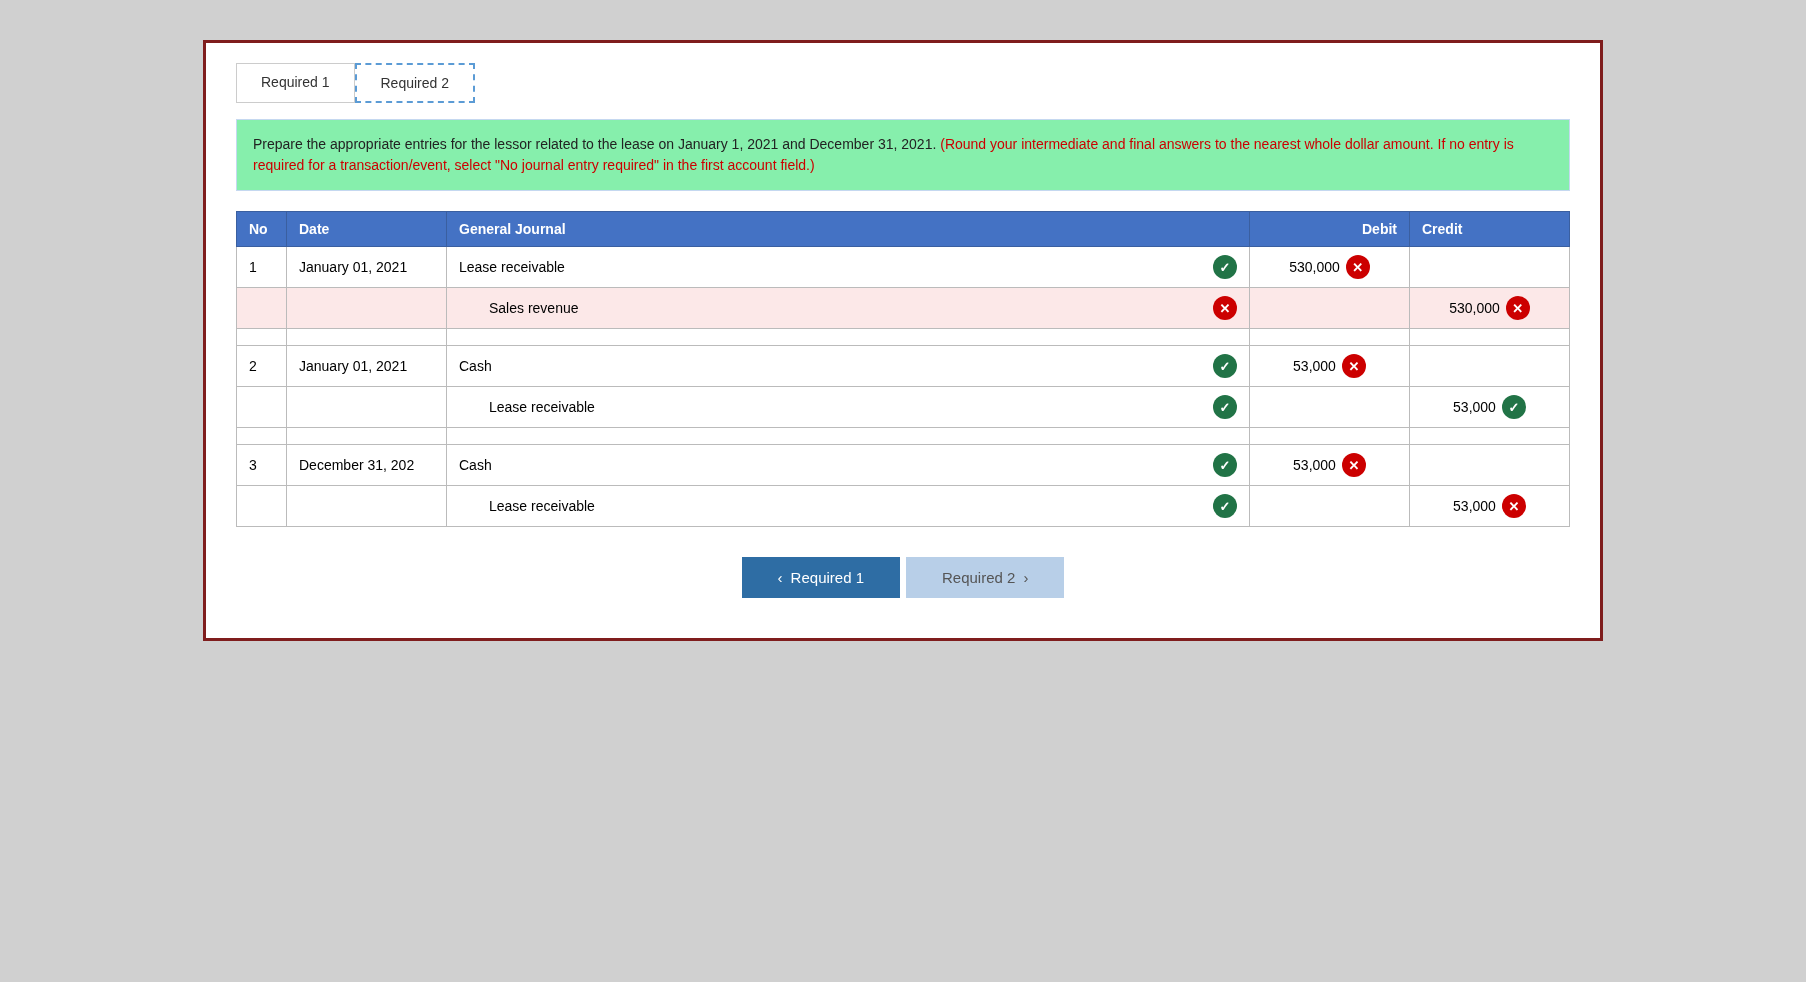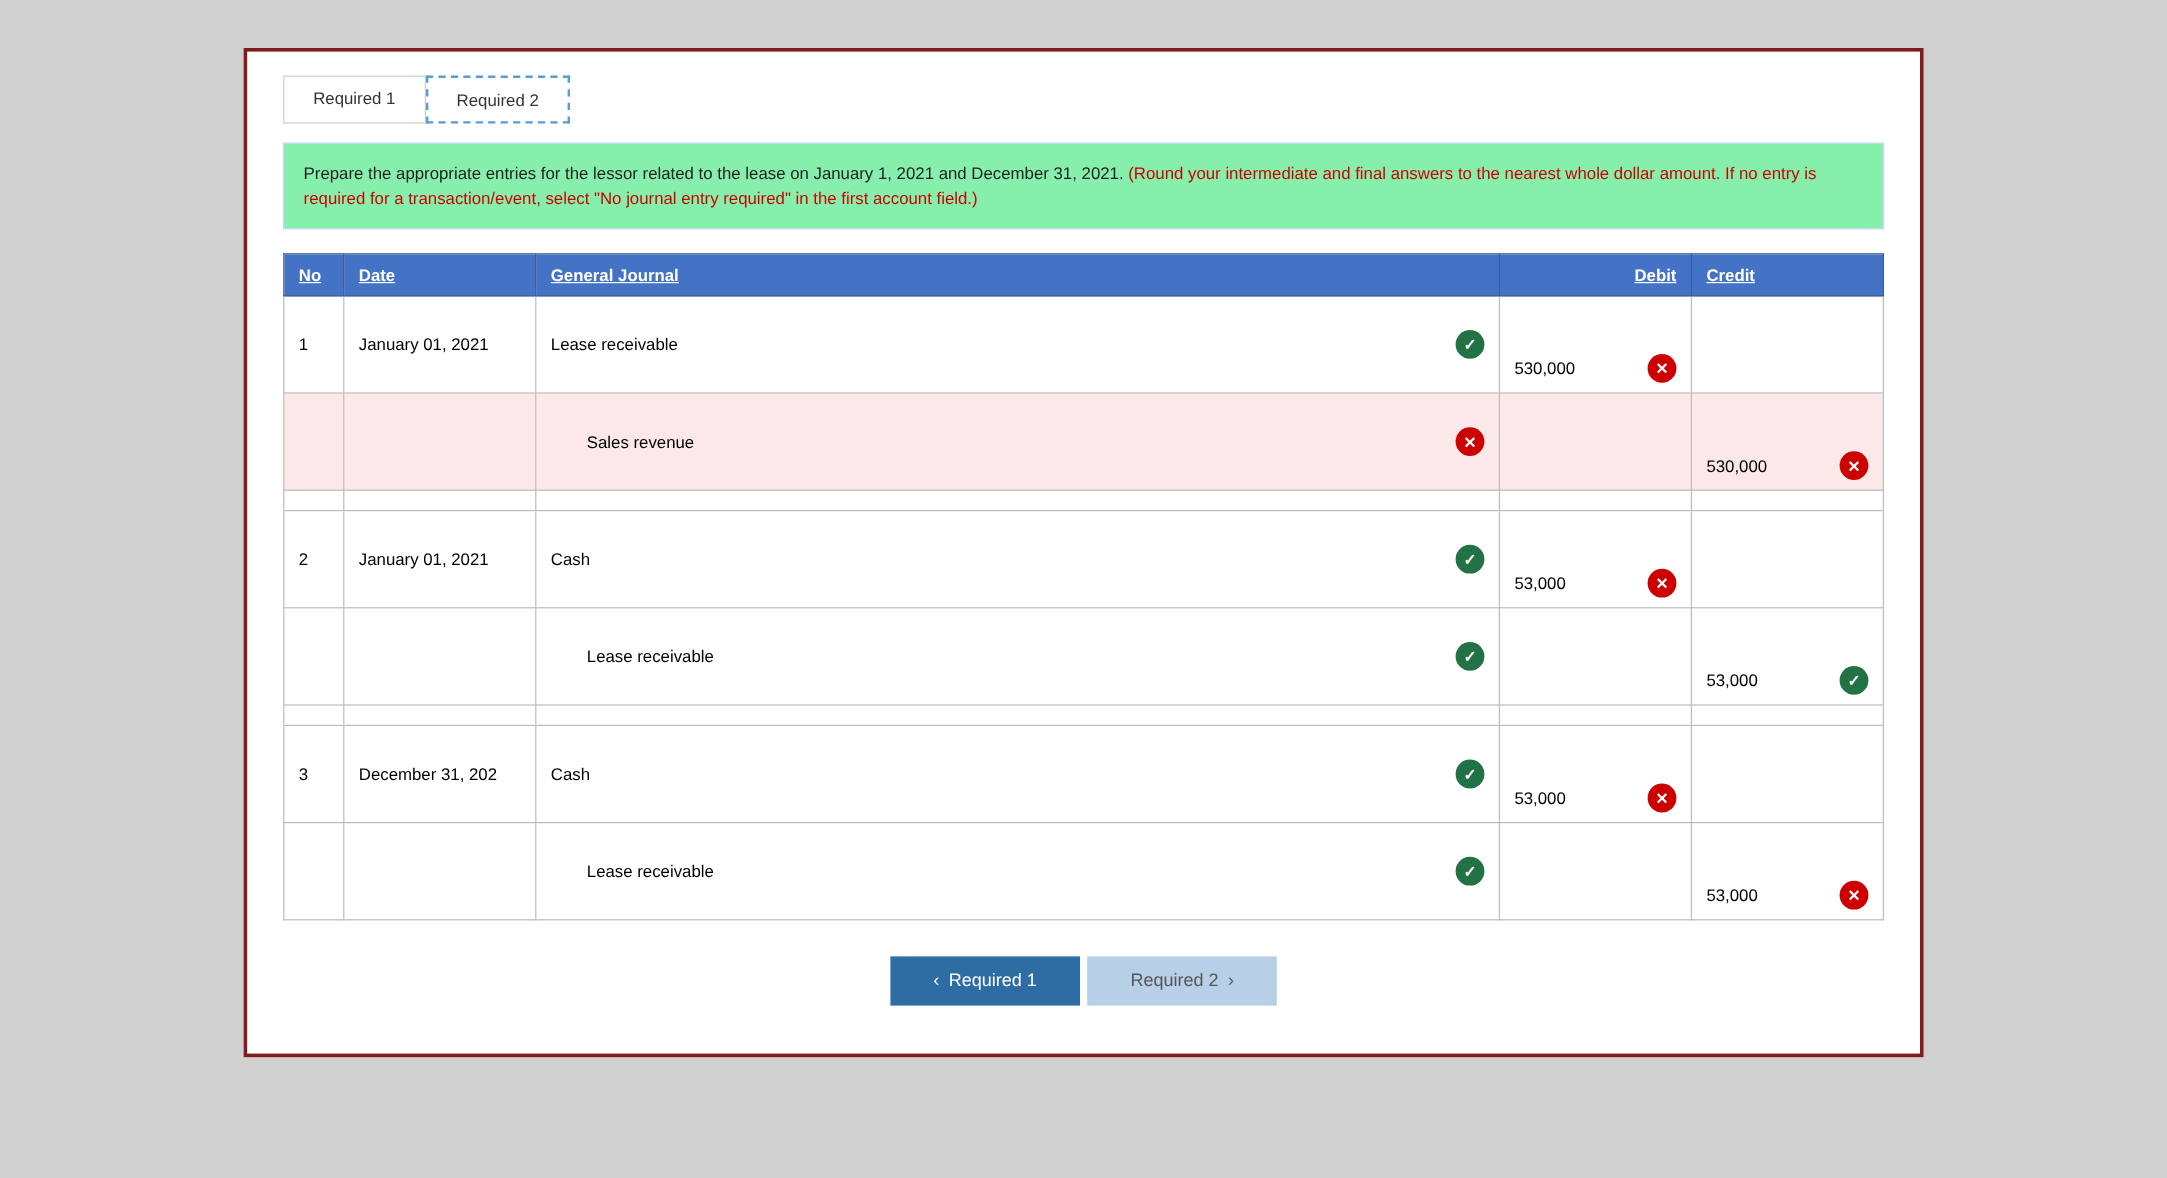--- a/index.html
+++ b/index.html
@@ -57,21 +57,20 @@
       border-collapse: collapse;
       margin-bottom: 30px;
     }
     .journal-table th {
       background: #4472c4;
       color: #fff;
       padding: 9px 12px;
       text-align: left;
       font-weight: bold;
       border: 1px solid #3a5fa0;
-      text-decoration: underline;
     }
     .journal-table td {
       border: 1px solid #bbb;
       padding: 8px 12px;
       vertical-align: middle;
     }
     .journal-table tr.spacer td {
       height: 16px;
       border-left: 1px solid #bbb;
       border-right: 1px solid #bbb;
@@ -111,22 +110,21 @@
       color: #fff;
     }
     .icon-x {
       background: #c00;
       color: #fff;
     }
     .debit-credit-val {
       display: flex;
       align-items: center;
       gap: 6px;
-      justify-content: space-between;
-      margin-top: 40px;
+      justify-content: center;
     }
     .col-no { width: 50px; }
     .col-date { width: 160px; margin-left: 40px; }
     .col-journal { }
     .col-debit { width: 160px; text-align: right; }
     .col-credit { width: 160px; text-align: right; }
 
     
     .nav-buttons {
       display: flex;

